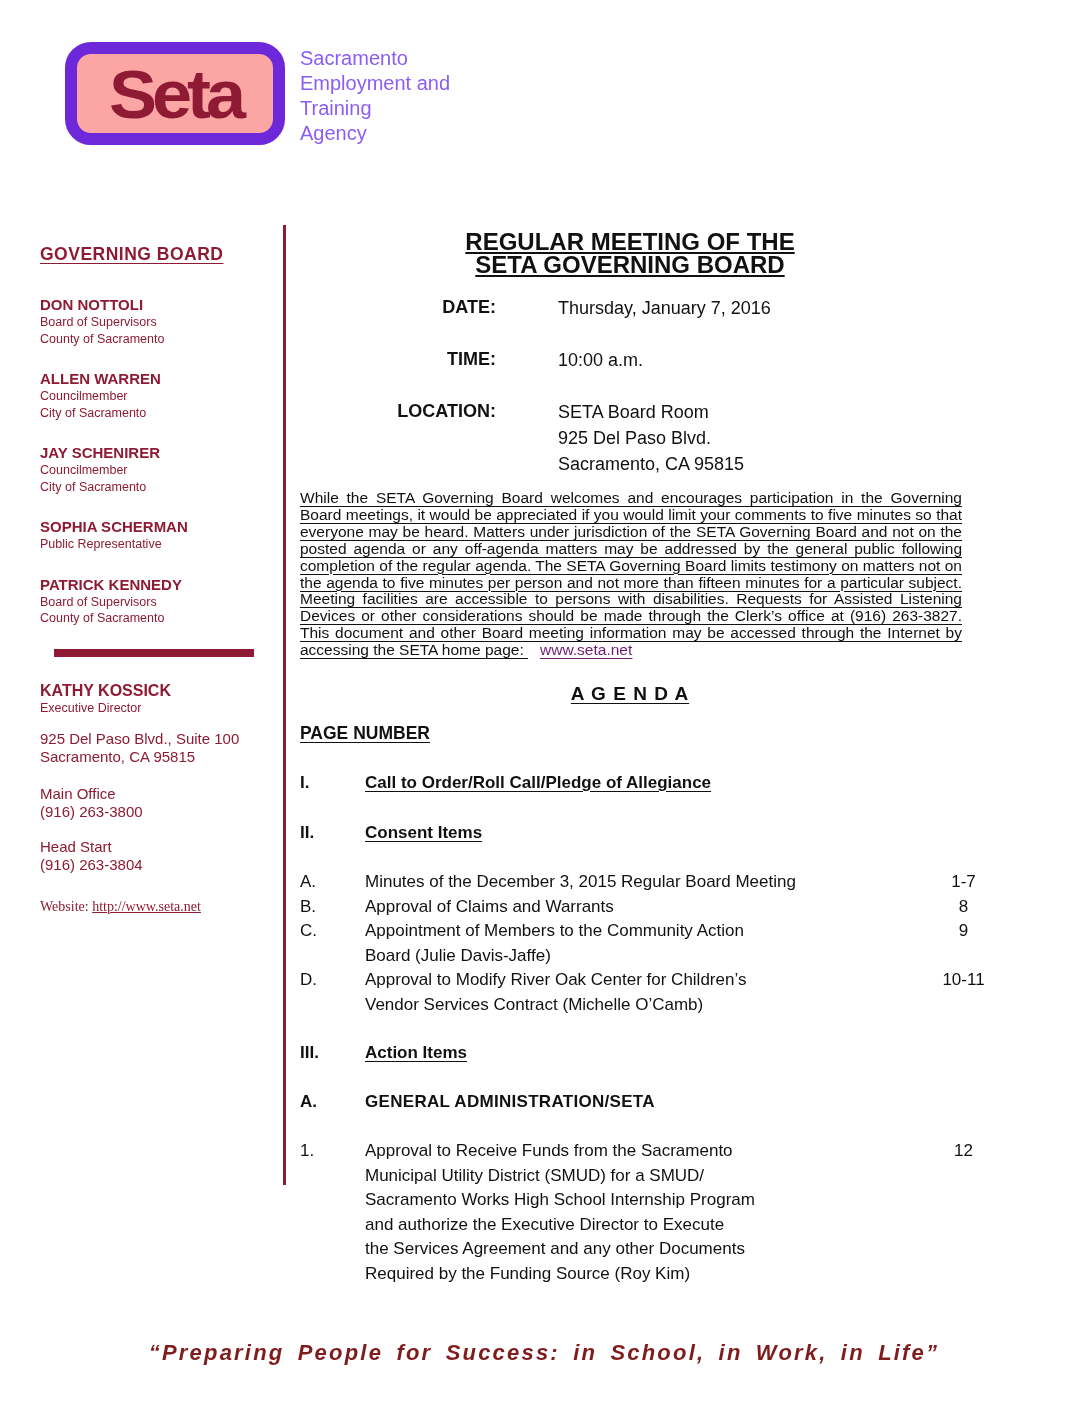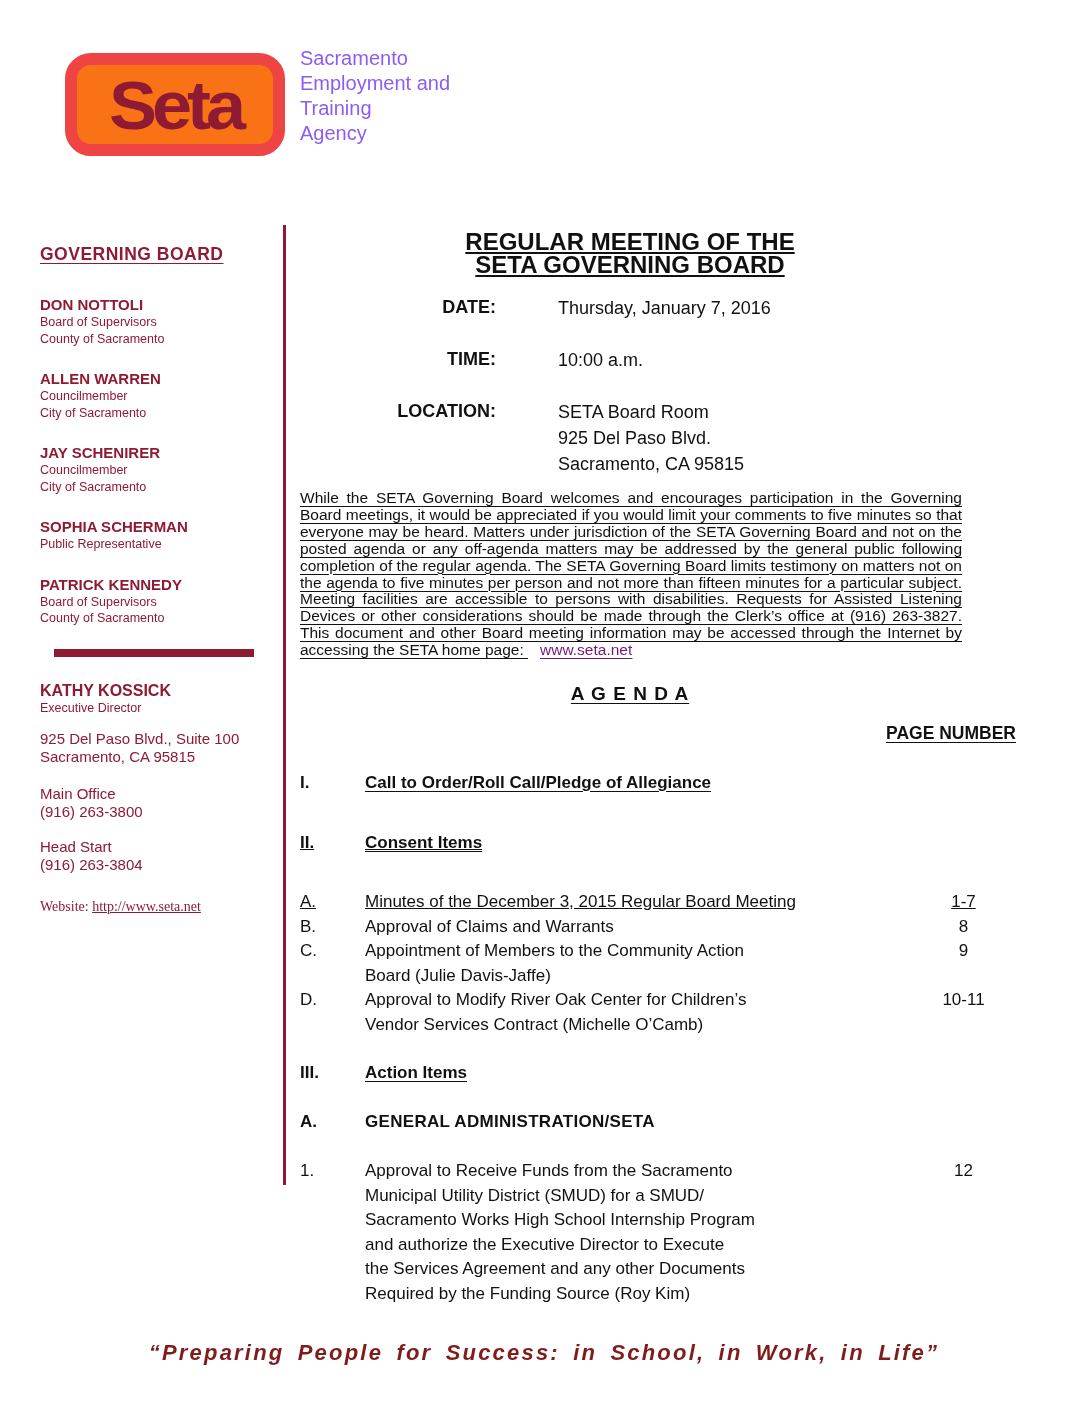--- a/index.html
+++ b/index.html
@@ -8,26 +8,26 @@
     position: relative;
     width: 1088px;
     height: 1408px;
     background: #ffffff;
     font-family: "Liberation Sans", sans-serif;
     color: #111111;
     overflow: hidden;
   }
   
   .logo-box {
-    position: absolute; left: 65px; top: 53px;
+    position: absolute; left: 65px; top: 42px;
     width: 220px; height: 103px;
-    border: 12px solid #ef4444;
+    border: 12px solid #6d28d9;
     border-radius: 26px;
     display: flex; align-items: center; justify-content: center;
-    background: #f97316;
+    background: #fca5a5;
   }
   .logo-word {
     color: #8e1b33;
     font-weight: 800;
     font-size: 72px;
     letter-spacing: -5px;
     line-height: 1;
     transform: scaleY(0.95);
     font-family: "Liberation Sans", sans-serif;
   }
@@ -95,32 +95,32 @@
     text-decoration: underline; text-decoration-thickness: 1px; text-underline-offset: 2.5px;
   }
   .notice a { color: #701a75; text-decoration: underline; cursor: pointer; margin-left: 12px; }
   .agenda-heading {
     position: absolute; left: 0; top: 683px; width: 660px;
     text-align: center; font-weight: bold; font-size: 19px;
     text-decoration: underline; text-underline-offset: 3px; letter-spacing: 1px;
   }
   .page-col-heading {
     position: absolute; left: 0; top: 723px; width: 716px;
-    text-align: right; font-weight: bold; font-size: 17.5px;
+    font-weight: bold; font-size: 17.5px;
     text-decoration: underline; text-underline-offset: 3px;
   }
   .agenda-list { position: absolute; left: 0; top: 771px; width: 716px; font-size: 17px; }
   .a-row { display: flex; align-items: flex-start; line-height: 24.5px; }
   .a-num { width: 65px; flex: none; }
   .a-num.bold { font-weight: bold; }
   .a-txt { width: 535px; flex: none; white-space: pre-line; }
   .a-txt.section { font-weight: bold; text-decoration: underline; text-underline-offset: 2.5px; }
   .a-txt.group { font-weight: bold; letter-spacing: 0.3px; }
   .a-pg { width: 105px; margin-left: auto; text-align: center; flex: none; }
-  .gap23 { margin-top: 35px; text-decoration: underline; }
+  .gap23 { margin-top: 25px; }
   .gap24 { margin-top: 24px; }
   .gap25 { margin-top: 25px; }
   
   .footer {
     position: absolute; left: 0; top: 1340px; width: 1088px;
     text-align: center; color: #7f1d1d;
     font-weight: bold; font-style: italic; font-size: 22px;
     letter-spacing: 2.2px; word-spacing: 5px;
     white-space: nowrap;
   }

